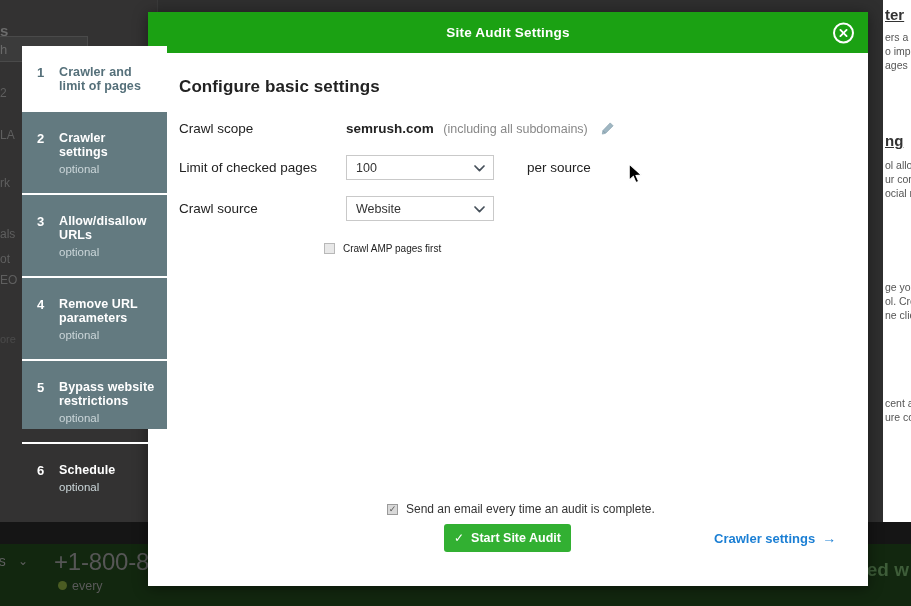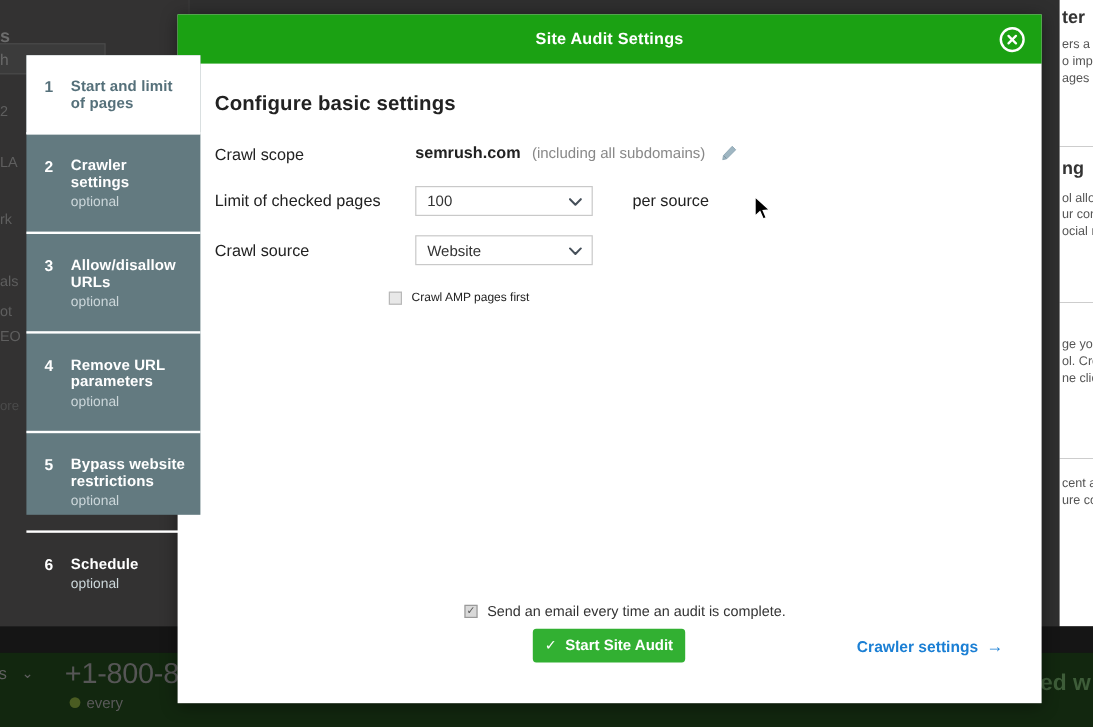--- a/index.html
+++ b/index.html
@@ -46,20 +46,21 @@
     position: absolute; right: 0; top: 0; width: 28px; height: 522px;
   }
   .bg-card {
     position: absolute; right: 0; width: 28px;
     background: #ffffff; overflow: hidden;
   }
   .bg-card-h {
     position: absolute; left: 2px; top: 6px;
     font-size: 15px; font-weight: bold; color: #333;
     white-space: nowrap;
+    text-decoration: underline;
   }
   .bg-card-p {
     position: absolute; left: 2px;
     font-size: 10.5px; color: #555; white-space: nowrap; line-height: 14px;
   }
 
   .bg-footer {
     position: absolute; left: 0; bottom: 0; width: 911px; height: 84px;
     background: #151515;
   }
@@ -399,21 +400,21 @@
     </div>
 
   </div>
 </div>
 
 <div id="step-sidebar">
 
   <div class="step active">
     <div class="step-num">1</div>
     <div class="step-body">
-      <div class="step-label">Start and limit of pages</div>
+      <div class="step-label">Crawler and limit of pages</div>
     </div>
   </div>
 
   <div class="step">
     <div class="step-num">2</div>
     <div class="step-body">
       <div class="step-label">Crawler settings</div>
       <div class="step-opt">optional</div>
     </div>
   </div>

